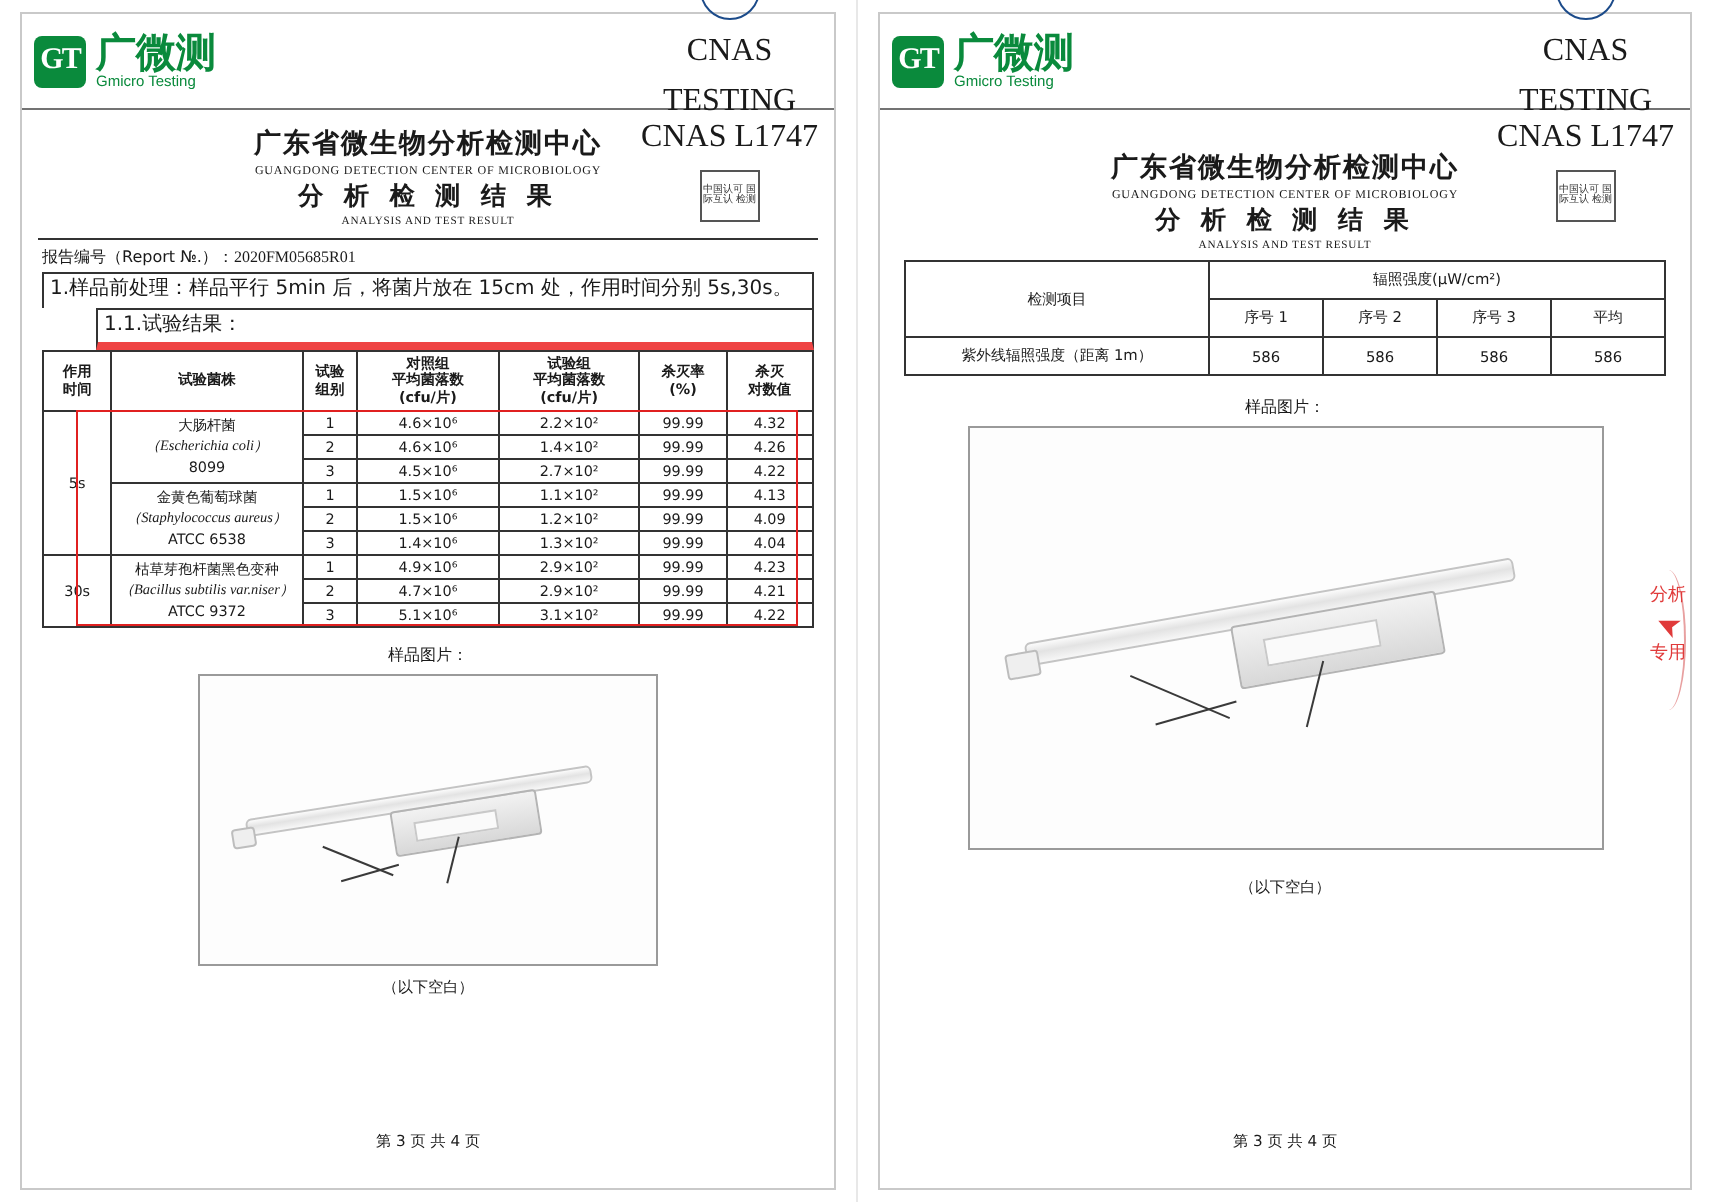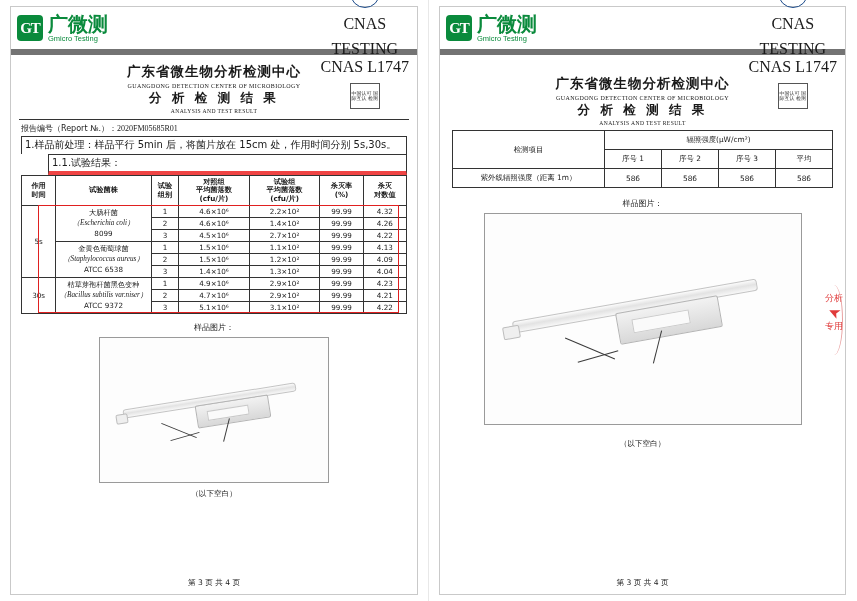--- a/index.html
+++ b/index.html
@@ -20,21 +20,21 @@
   }
   .page.right { border-left: 1px solid #e8e8e8; }
   .sheet {
     position:absolute; left:10px; top:6px; right:10px; bottom:6px;
     border:1px solid #c9c9c9;
     background:#fff;
   }
   
   .hdr {
     position:relative; height:48px;
-    border-bottom:6px solid #737373;
+    border-bottom:1px solid #737373;
     display:flex; align-items:center;
   }
   .logo { display:flex; align-items:center; margin-left:6px; }
   .logo-mark {
     width:26px; height:26px; border-radius:4px;
     background:#0a8a3c; color:#fff;
     font-family:"Liberation Serif", serif;
     font-weight:bold; font-size:15px;
     display:flex; align-items:center; justify-content:center;
     letter-spacing:-1px;
@@ -139,21 +139,21 @@
     border:1px solid #c9c9c9; background:#fafafa;
   }
   .cap {
     position:absolute; background:#efefef; border:1px solid #bdbdbd; border-radius:2px;
   }
   .wire { position:absolute; border-bottom:1.2px solid #3a3a3a; }
   .wire2 { position:absolute; border-left:1.2px solid #3a3a3a; }
 
   .blank-note { text-align:center; font-size:7.6px; margin-top:6px; font-family:"DejaVu Sans", sans-serif; }
   .footer {
-    position:absolute; bottom:6px; left:0; right:0;
+    position:absolute; bottom:18px; left:0; right:0;
     text-align:center; font-size:7.6px;
     font-family:"DejaVu Sans", sans-serif;
   }
 
   
   table.irr {
     border-collapse:collapse; width:calc(100% - 24px);
     margin:14px 12px 0 12px; table-layout:fixed;
   }
   table.irr th, table.irr td {

